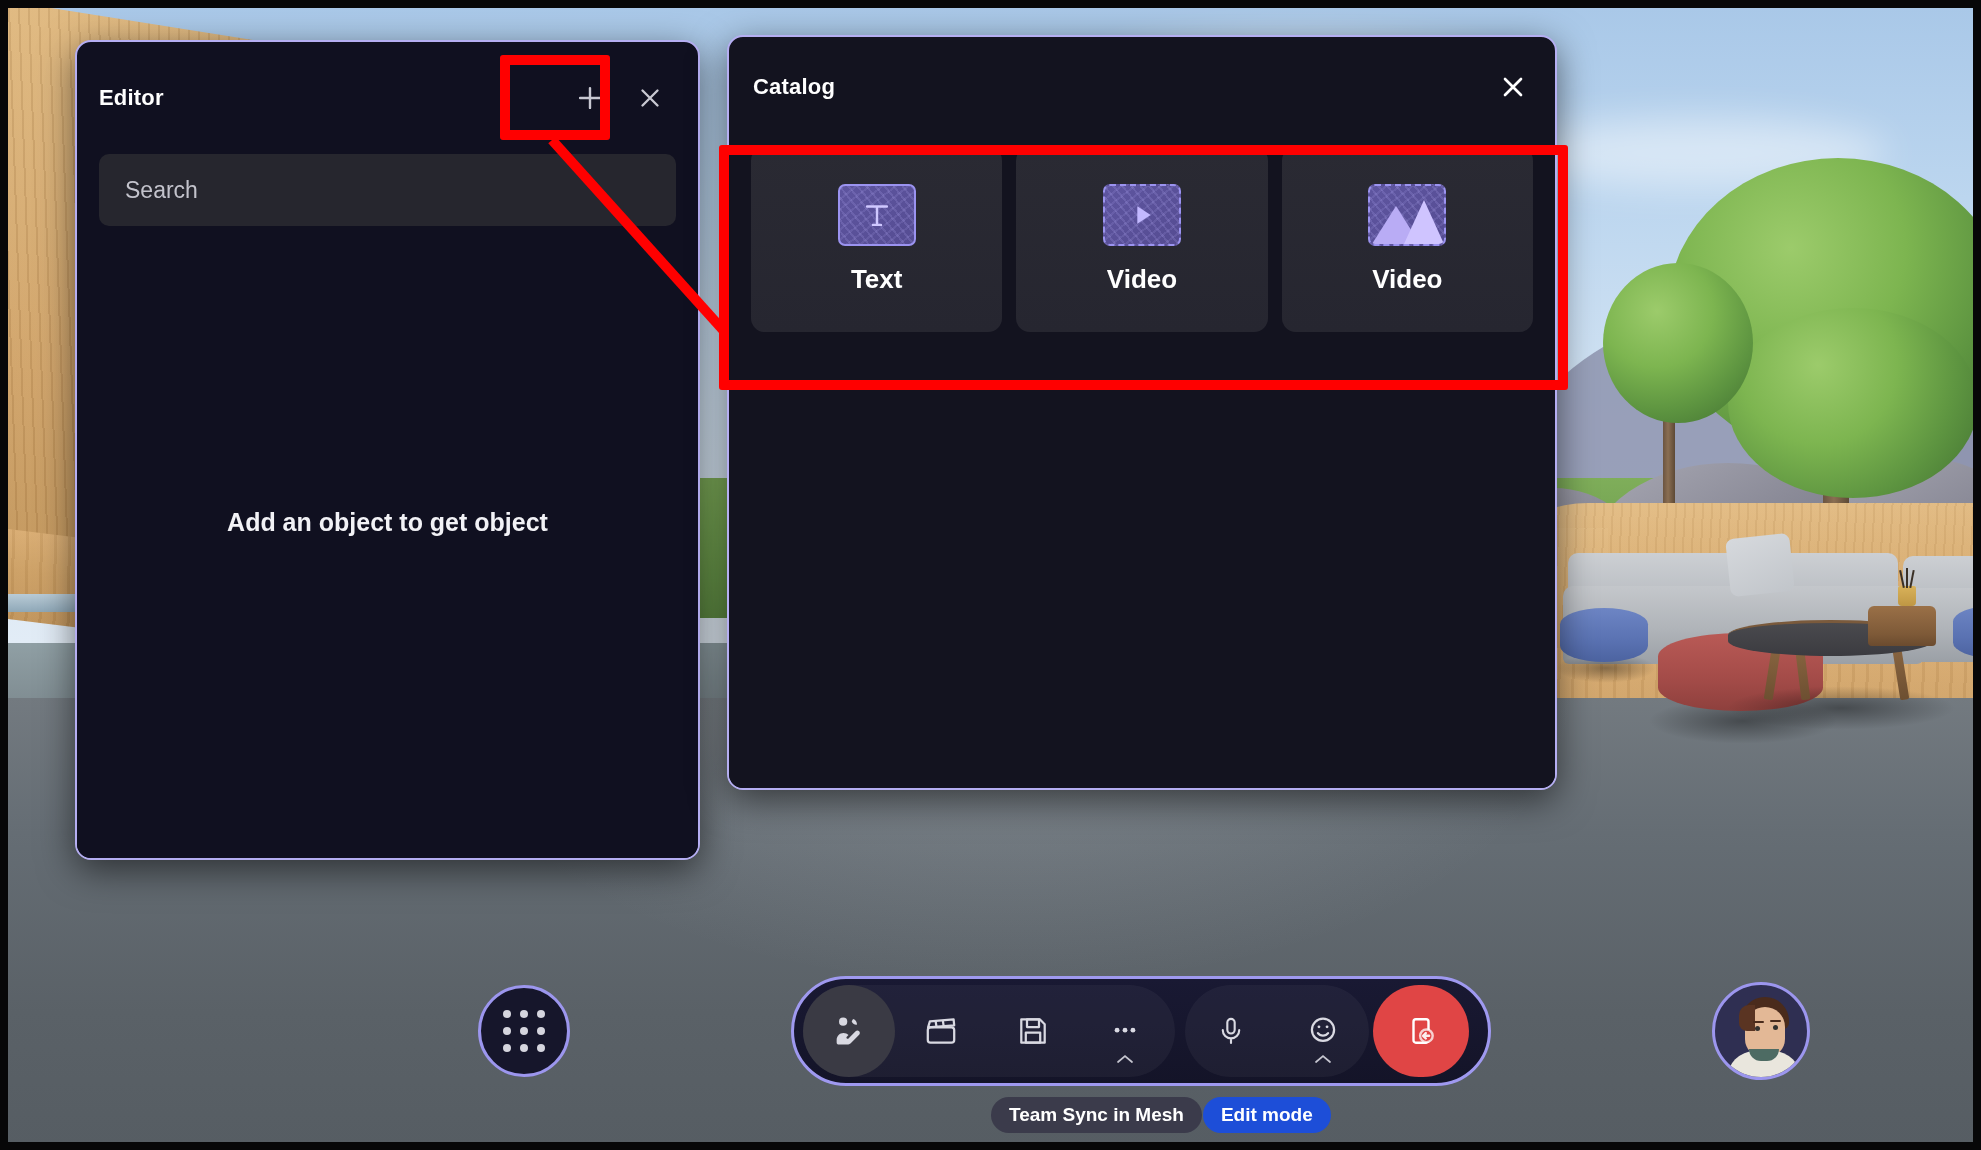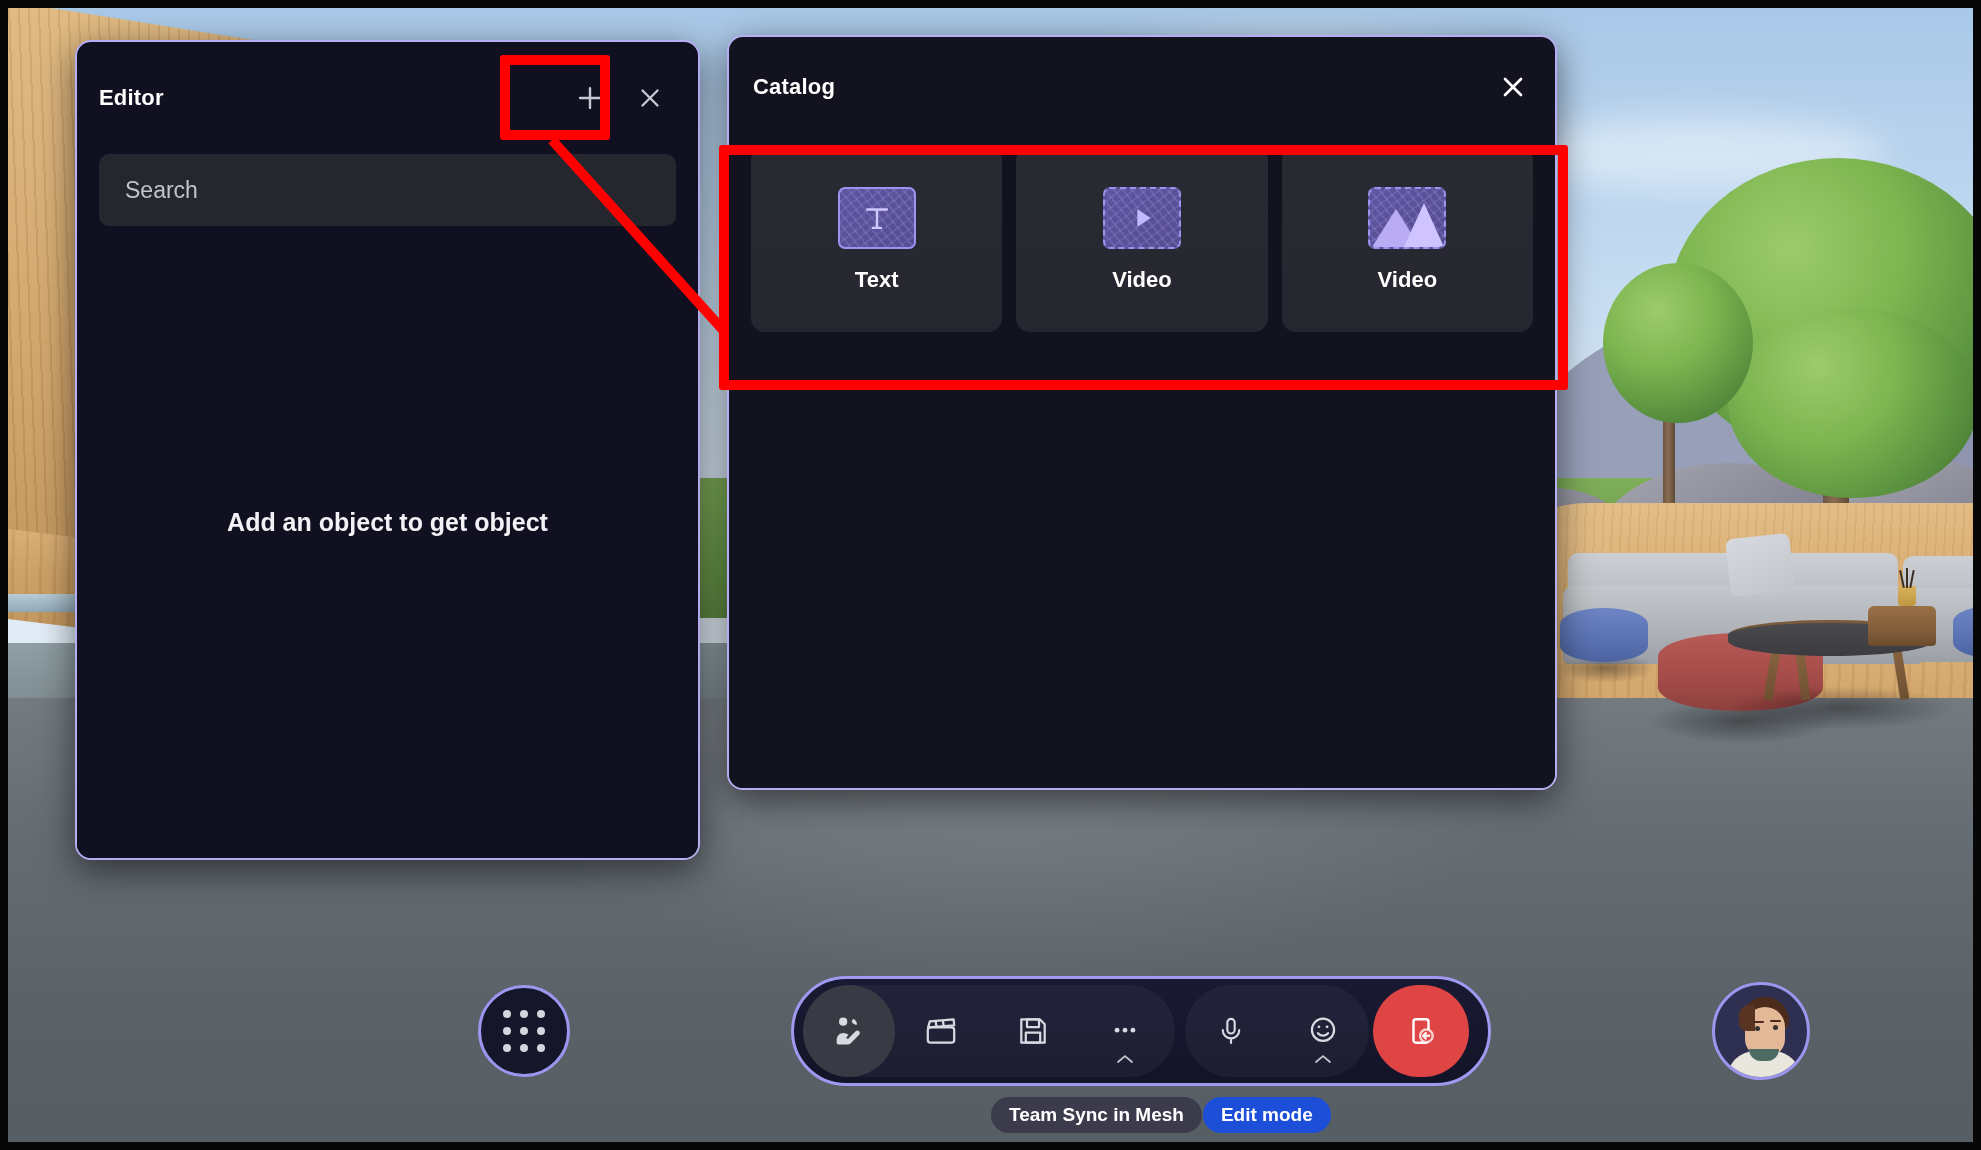--- a/index.html
+++ b/index.html
@@ -255,21 +255,21 @@
     position: relative;
     overflow: hidden;
     background:
       repeating-linear-gradient(51deg, rgba(190,180,255,.16) 0px, rgba(190,180,255,.16) 2px, rgba(0,0,0,0) 2px, rgba(0,0,0,0) 7px),
       repeating-linear-gradient(-38deg, rgba(190,180,255,.13) 0px, rgba(190,180,255,.13) 2px, rgba(0,0,0,0) 2px, rgba(0,0,0,0) 8px),
       linear-gradient(145deg, #5e55a0 0%, #554c92 100%);
   }
   .cat-thumb.solid { border: 2px solid #9b93f0; }
   .cat-thumb.dashed { border: 2px dashed #9b93f0; }
   .cat-label {
-    font-size: 22px;
+    font-size: 26px;
     font-weight: 600;
     color: #ffffff;
   }
   .catalog-body { position: absolute; left:0; right:0; top: 295px; bottom:0; background: #13131f; }
 
   
   .annot {
     position: absolute;
     border: 10px solid #ff0000;
     border-radius: 3px;

